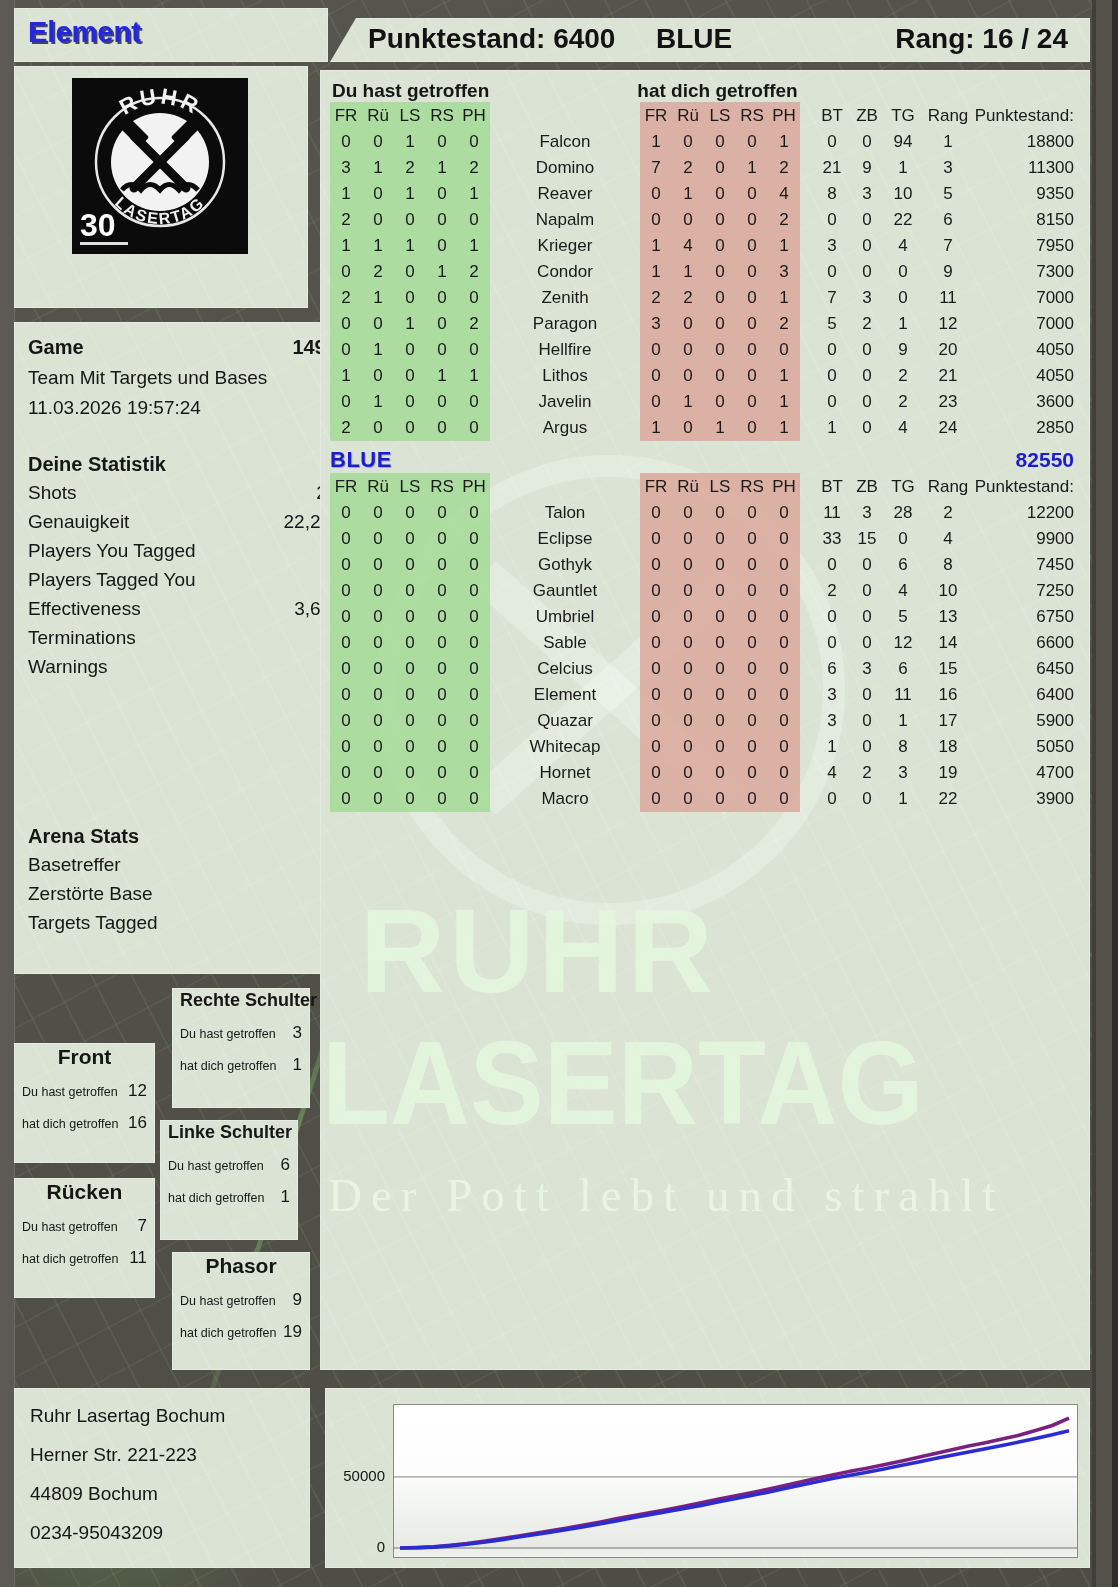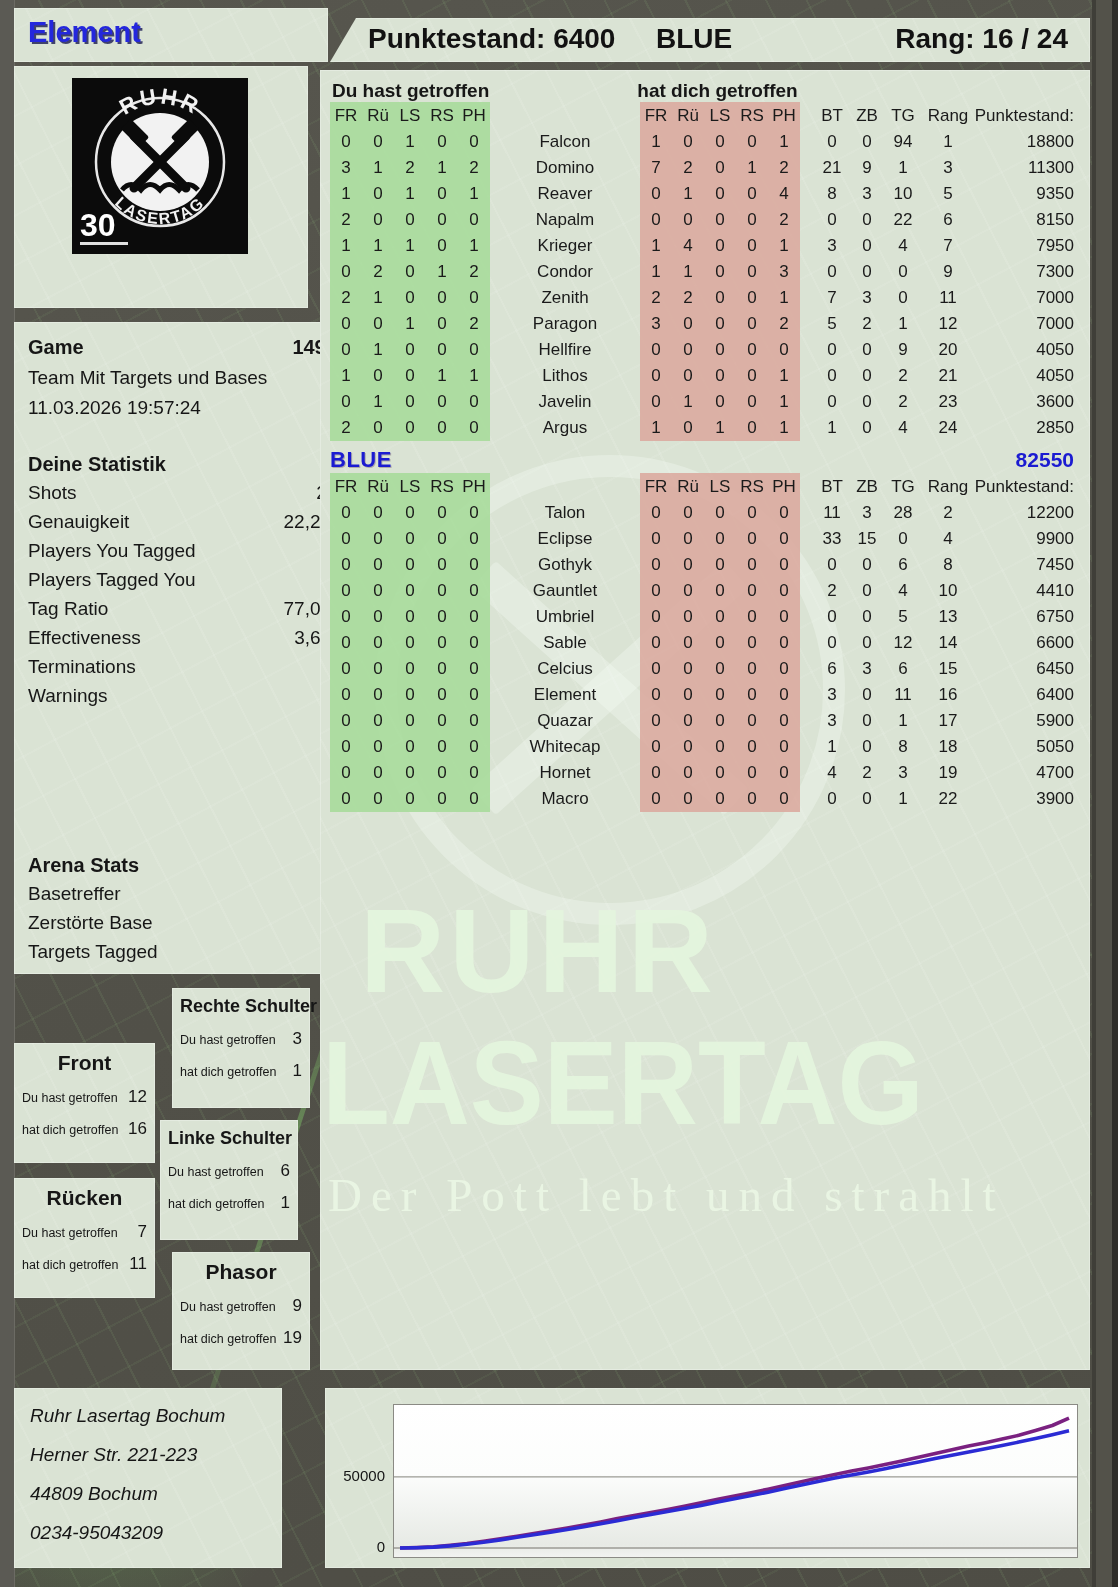--- a/index.html
+++ b/index.html
@@ -51,32 +51,32 @@
   .p-game{left:14px;top:322px;width:348px;height:652px;padding:0;}
   .side-inner{position:absolute;left:14px;right:14px;top:0;}
   .side-row{display:flex;justify-content:space-between;align-items:baseline;font-size:19px;height:29px;}
   .side-row .lbl{white-space:nowrap;}
   .side-head{font-size:20px;font-weight:700;}
   .game-head{display:flex;justify-content:space-between;margin-top:14px;}
   .game-line{font-size:19px;margin-top:8px;white-space:nowrap;}
   .stats-title{margin-top:34px;margin-bottom:6px;}
   .arena-title{margin-top:140px;margin-bottom:6px;}
   
-  .bp{padding:8px 8px;box-sizing:border-box;}
+  .bp{padding:2px 8px;box-sizing:border-box;}
   .bp-title{text-align:center;font-size:18px;font-weight:700;white-space:nowrap;}
   .bp-row{display:flex;justify-content:space-between;align-items:baseline;margin-top:12px;}
   .bp-row .lbl{font-size:12.5px;}
   .bp-row .val{font-size:17px;}
   .p-rechte{left:172px;top:988px;width:138px;height:120px;}
   .p-front{left:14px;top:1043px;width:141px;height:120px;}
   .p-linke{left:160px;top:1120px;width:138px;height:120px;}
   .p-ruecken{left:14px;top:1178px;width:141px;height:120px;}
   .p-phasor{left:172px;top:1252px;width:138px;height:118px;}
   
-  .p-address{left:14px;top:1388px;width:268px;height:180px;font-style:italic;}
+  .p-address{left:14px;top:1388px;width:296px;height:180px;}
   .addr-line{font-size:19px;margin:17px 0 0 16px;white-space:nowrap;}
   
   .p-main{left:320px;top:70px;width:770px;height:1300px;overflow:hidden;}
   .wm{position:absolute;pointer-events:none;white-space:nowrap;line-height:1;}
   .wm-circle{left:55px;top:385px;width:470px;height:470px;border:22px solid rgba(250,255,248,0.30);border-radius:50%;box-sizing:border-box;}
   .wm-bar{width:340px;height:36px;background:rgba(250,255,248,0.30);border-radius:4px;}
   .wm-x1{left:120px;top:600px;transform:rotate(42deg);}
   .wm-x2{left:120px;top:600px;transform:rotate(-42deg);}
   .wm-ruhr{left:40px;top:822px;font-size:118px;font-weight:800;letter-spacing:4px;color:rgba(228,244,221,0.95);}
   .wm-lasertag{left:2px;top:954px;font-size:118px;font-weight:800;letter-spacing:0;color:rgba(228,244,221,0.95);transform:scaleX(0.94);transform-origin:left;}
@@ -177,24 +177,20 @@
         </div>
         <div class="side-row">
           <span class="lbl">Players You Tagged</span>
           <span class="val">37</span>
         </div>
         <div class="side-row">
           <span class="lbl">Players Tagged You</span>
           <span class="val">48</span>
         </div>
         <div class="side-row">
-          <span class="lbl">Tag Ratio</span>
-          <span class="val">77,08%</span>
-        </div>
-        <div class="side-row">
           <span class="lbl">Effectiveness</span>
           <span class="val">3,68%</span>
         </div>
         <div class="side-row">
           <span class="lbl">Terminations</span>
           <span class="val">0</span>
         </div>
         <div class="side-row">
           <span class="lbl">Warnings</span>
           <span class="val">0</span>
@@ -647,21 +643,21 @@
             <span class="c">0</span>
             <span class="c">0</span>
             <span class="c">0</span>
             <span class="c">0</span>
             <span class="c">0</span>
             <span class="c"></span>
             <span class="c">2</span>
             <span class="c">0</span>
             <span class="c">4</span>
             <span class="c">10</span>
-            <span class="c-pts">4410</span>
+            <span class="c-pts">7250</span>
           </div>
           <div class="t-grid t-row">
             <span class="c">0</span>
             <span class="c">0</span>
             <span class="c">0</span>
             <span class="c">0</span>
             <span class="c">0</span>
             <span class="c-name">Umbriel</span>
             <span class="c">0</span>
             <span class="c">0</span>

